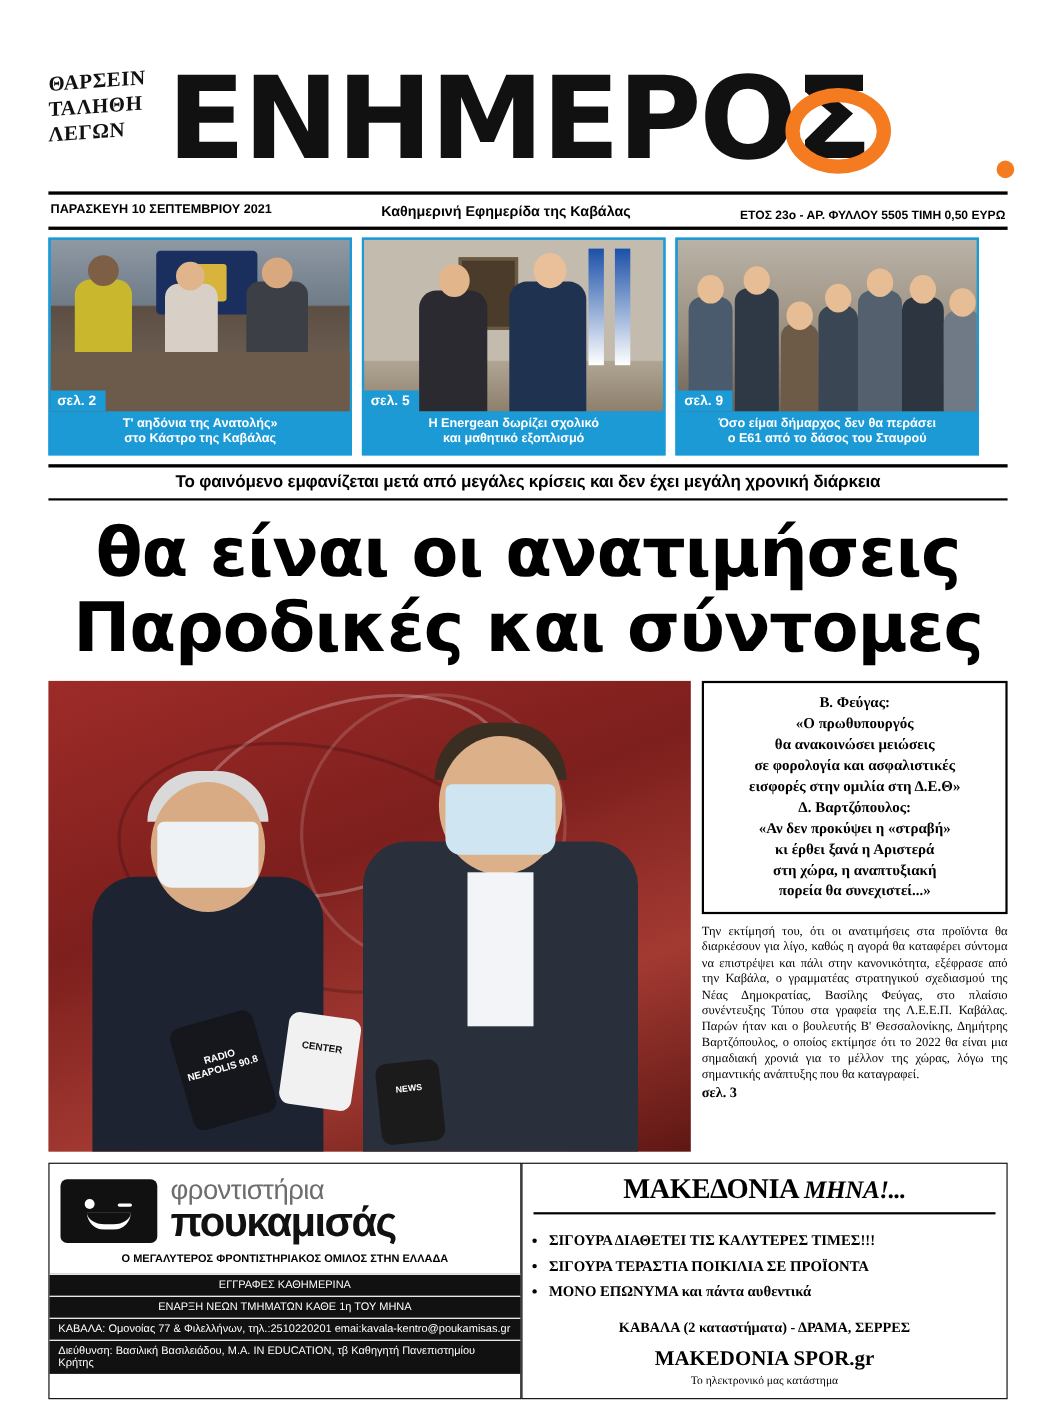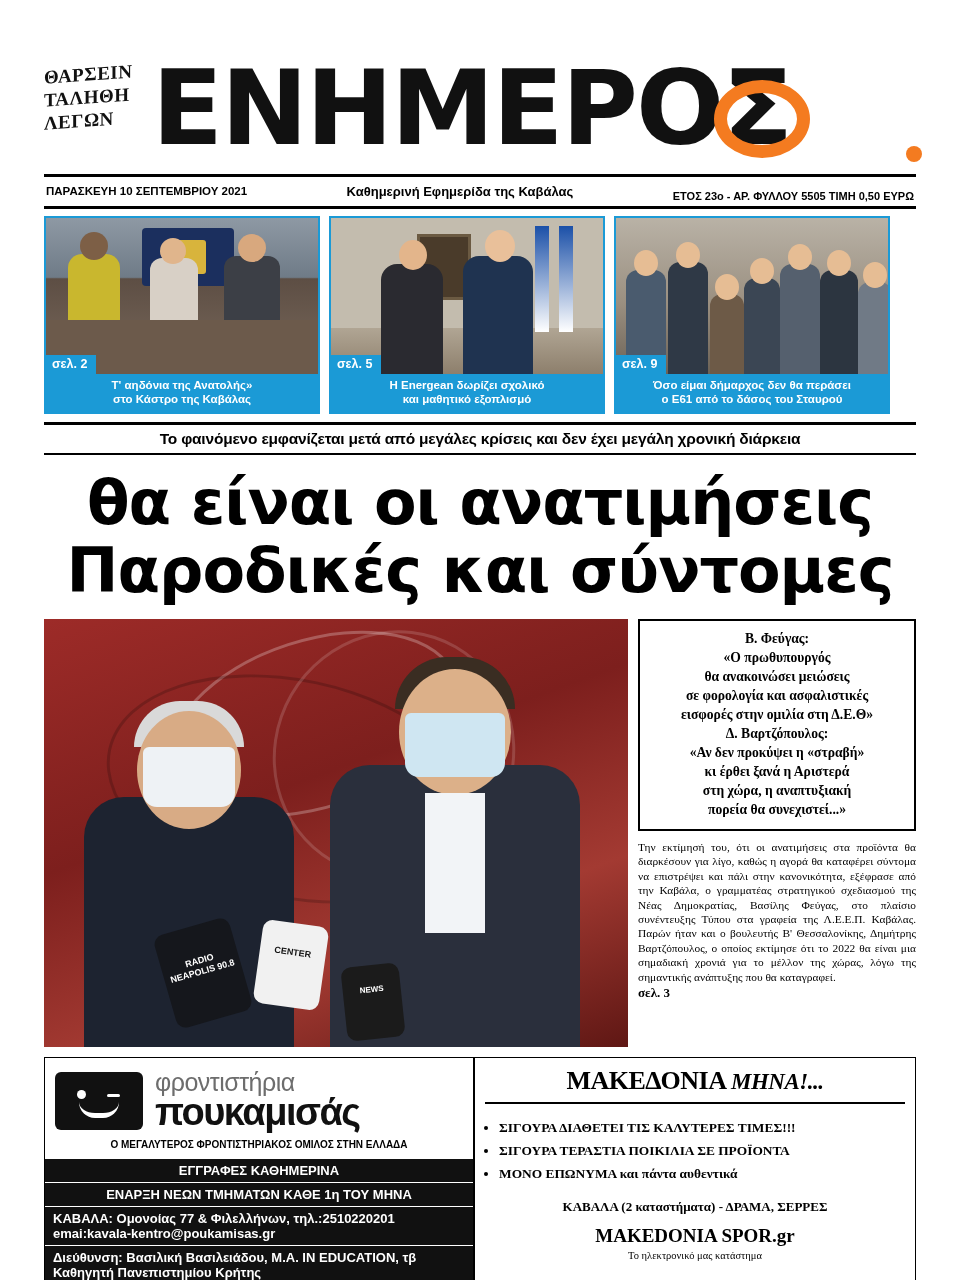--- a/index.html
+++ b/index.html
@@ -308,22 +308,22 @@
   }
   .ad-left .sub {
     text-align: center;
     font-size: 10px;
     font-weight: bold;
     padding: 2px 0 8px;
   }
   .ad-left .bar {
     background: #111;
     color: #fff;
-    font-size: 13px;
-    font-weight: bold;
+    font-size: 10px;
+    font-weight: normal;
     padding: 4px 8px;
     border-top: 1px solid #fff;
   }
   .ad-left .bar.c { text-align: center; }
 
   .ad-right {
     flex: 1;
     border: 1px solid #000;
     padding: 8px 10px 10px;
   }

